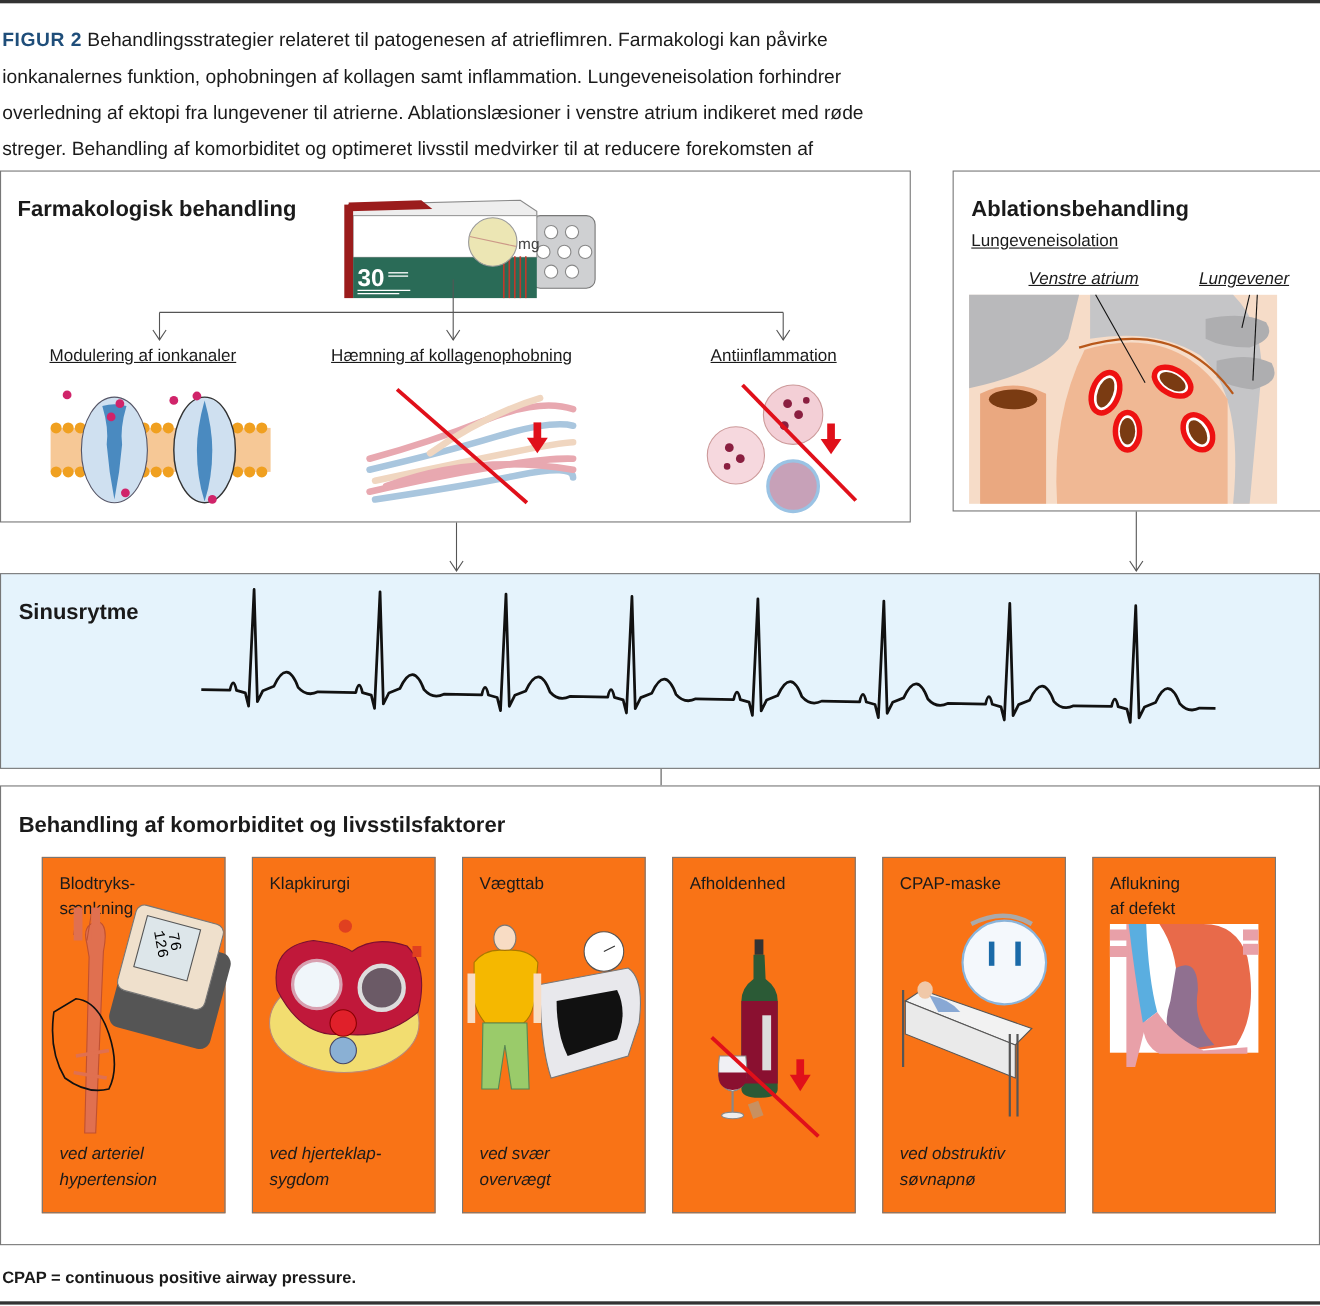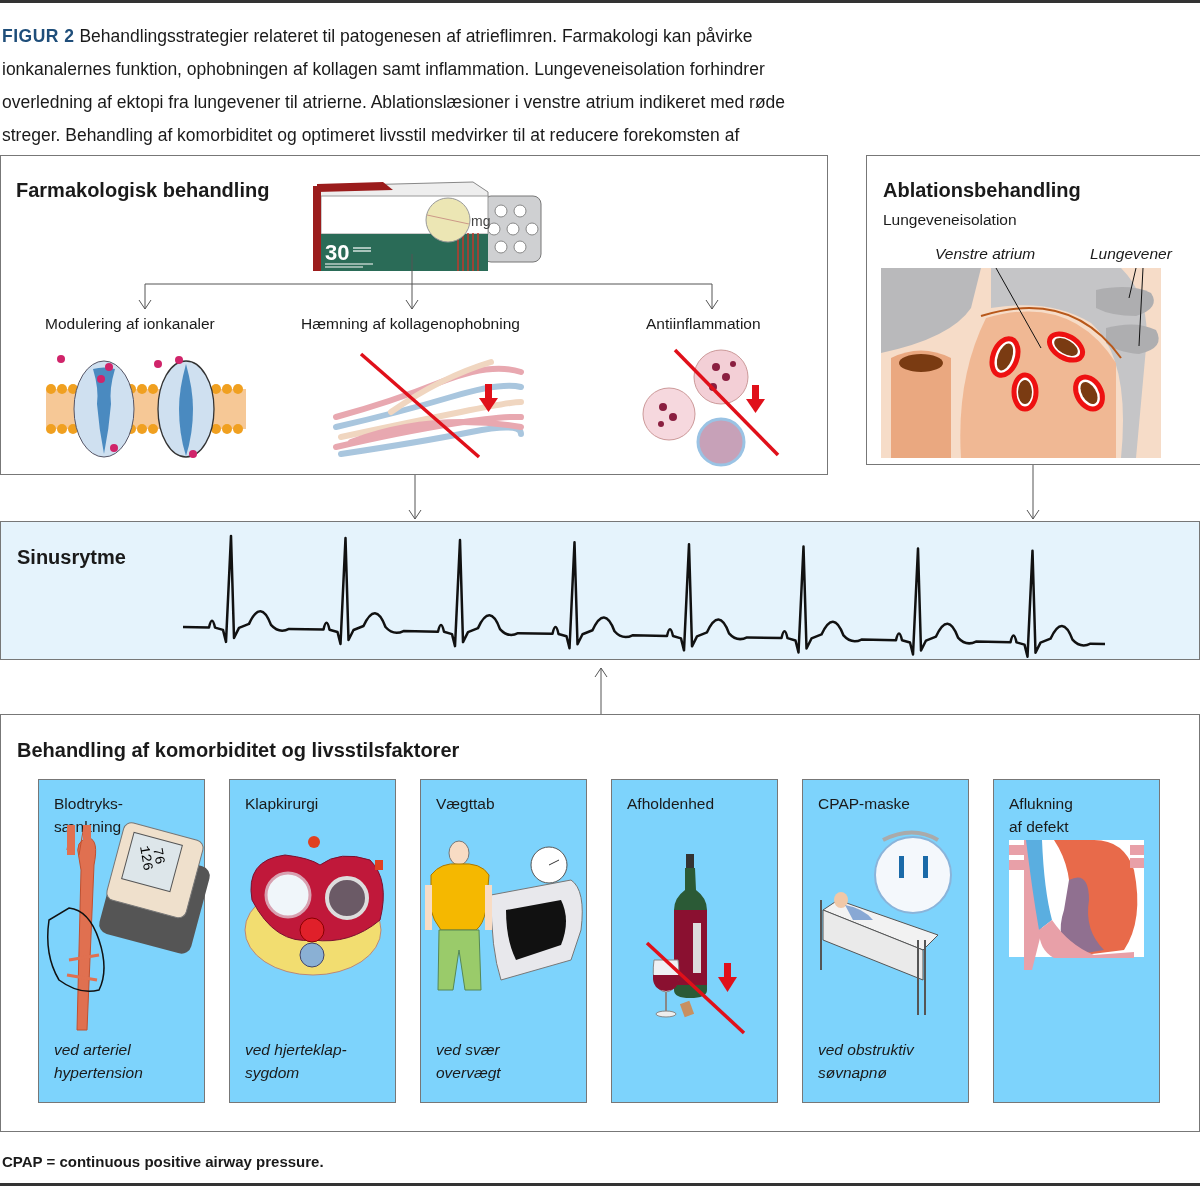--- a/index.html
+++ b/index.html
@@ -3,24 +3,24 @@
 <meta charset="utf-8">
 <style>
   html,body{margin:0;padding:0;background:#fff;}
   body{width:1200px;height:1187px;position:relative;overflow:hidden;font-family:"Liberation Sans",sans-serif;color:#1a1a1a;}
   .rule-top{position:absolute;left:0;top:0;width:1200px;height:3px;background:#333;}
   .rule-bottom{position:absolute;left:0;top:1183px;width:1200px;height:3px;background:#333;}
   .caption{position:absolute;left:2px;top:20px;width:790px;font-size:17.5px;line-height:33px;color:#1a1a1a;}
   .caption .fig{color:#1f4e7a;font-weight:bold;letter-spacing:.5px;}
   .box{position:absolute;border:1.5px solid #777;box-sizing:border-box;background:#fff;}
   .box-title{position:absolute;font-size:20px;font-weight:bold;}
-  .lbl{position:absolute;font-size:15.5px;white-space:nowrap;}
+  .lbl{position:absolute;font-size:15.5px;white-space:nowrap;text-decoration:underline;}
   .ital{font-style:italic;}
   svg{position:absolute;overflow:visible;}
-  .card{position:absolute;top:779px;width:167px;height:324px;border:1.5px solid #777;box-sizing:border-box;background:#7dd3fc;}
+  .card{position:absolute;top:779px;width:167px;height:324px;border:1.5px solid #777;box-sizing:border-box;background:#f97316;}
   .card .title{position:absolute;left:15px;top:12px;font-size:15.5px;line-height:23px;width:140px;}
   .card .note{position:absolute;left:15px;top:258px;font-size:15.5px;line-height:23px;font-style:italic;width:145px;}
   .card svg{left:0;top:0;}
   .footnote{position:absolute;left:2px;top:1153px;font-size:15px;font-weight:bold;}
 </style>
 </head>
 <body>
 
 <div class="rule-top"></div>
 
@@ -192,21 +192,21 @@
   <g stroke="#555" stroke-width="1" fill="none">
     <line x1="415" y1="475" x2="415" y2="519"></line>
     <polyline points="409,510 415,519 421,510"></polyline>
     <line x1="1033" y1="465" x2="1033" y2="519"></line>
     <polyline points="1027,510 1033,519 1039,510"></polyline>
     <line x1="601" y1="668" x2="601" y2="714"></line>
     <polyline points="595,677 601,668 607,677"></polyline>
   </g>
 </svg>
 
-<div class="box" style="left:0;top:521px;width:1200px;height:139px;background:#e5f3fc;padding-left:32px;">
+<div class="box" style="left:0;top:521px;width:1200px;height:178px;background:#e5f3fc;padding-left:32px;">
   <div class="box-title" style="left:16px;top:24px;">Sinusrytme</div>
   <svg id="ecg" width="1200" height="147" style="left:0;top:0;">
       <path d="M182,105 L208,105.47939262472885 Q211,91.88503253796095 214,105.59002169197397 L222,107.88503253796095 L225,119.88503253796095 L230,13.885032537960953 L233,115.88503253796095 L238,105.88503253796095 L248,101.88503253796095 Q260,75.88503253796095 270,102.88503253796095 Q278,111.88503253796095 288,106.95444685466377 L322.5,107.59056399132321 Q325.5,93.99620390455532 328.5,107.70119305856834 L336.5,109.99620390455532 L339.5,121.99620390455532 L344.5,15.996203904555315 L347.5,117.99620390455532 L352.5,107.99620390455532 L362.5,103.99620390455532 Q374.5,77.99620390455532 384.5,104.99620390455532 Q392.5,113.99620390455532 402.5,109.06561822125813 L437,109.70173535791757 Q440,96.10737527114968 443,109.81236442516268 L451,112.10737527114968 L454,124.10737527114968 L459,18.107375271149678 L462,120.10737527114968 L467,110.10737527114968 L477,106.10737527114968 Q489,80.10737527114968 499,107.10737527114968 Q507,116.10737527114968 517,111.1767895878525 L551.5,111.81290672451193 Q554.5,98.21854663774404 557.5,111.92353579175705 L565.5,114.21854663774404 L568.5,126.21854663774404 L573.5,20.21854663774404 L576.5,122.21854663774404 L581.5,112.21854663774404 L591.5,108.21854663774404 Q603.5,82.21854663774404 613.5,109.21854663774404 Q621.5,118.21854663774404 631.5,113.28796095444686 L666,113.9240780911063 Q669,100.32971800433839 672,114.03470715835141 L680,116.32971800433839 L683,128.3297180043384 L688,22.32971800433839 L691,124.32971800433839 L696,114.32971800433839 L706,110.32971800433839 Q718,84.32971800433839 728,111.32971800433839 Q736,120.32971800433839 746,115.39913232104121 L780.5,116.03524945770064 Q783.5,102.44088937093275 786.5,116.14587852494577 L794.5,118.44088937093275 L797.5,130.44088937093275 L802.5,24.44088937093275 L805.5,126.44088937093275 L810.5,116.44088937093275 L820.5,112.44088937093275 Q832.5,86.44088937093275 842.5,113.44088937093275 Q850.5,122.44088937093275 860.5,117.51030368763557 L895,118.146420824295 Q898,104.55206073752711 901,118.25704989154013 L909,120.55206073752711 L912,132.5520607375271 L917,26.552060737527114 L920,128.5520607375271 L925,118.55206073752711 L935,114.55206073752711 Q947,88.55206073752711 957,115.55206073752711 Q965,124.55206073752711 975,119.62147505422993 L1009.5,120.25759219088937 Q1012.5,106.66323210412148 1015.5,120.3682212581345 L1023.5,122.66323210412148 L1026.5,134.66323210412148 L1031.5,28.663232104121477 L1034.5,130.66323210412148 L1039.5,120.66323210412148 L1049.5,116.66323210412148 Q1061.5,90.66323210412148 1071.5,117.66323210412148 Q1079.5,126.66323210412148 1089.5,121.7326464208243 L1104,122" fill="none" stroke="#111" stroke-width="2.5" stroke-linejoin="round"></path>
     </svg>
 </div>
 
 <div class="box" style="left:0;top:714px;width:1200px;height:418px;">
   <div class="box-title" style="left:16px;top:24px;">Behandling af komorbiditet og livsstilsfaktorer</div>
 </div>
 

